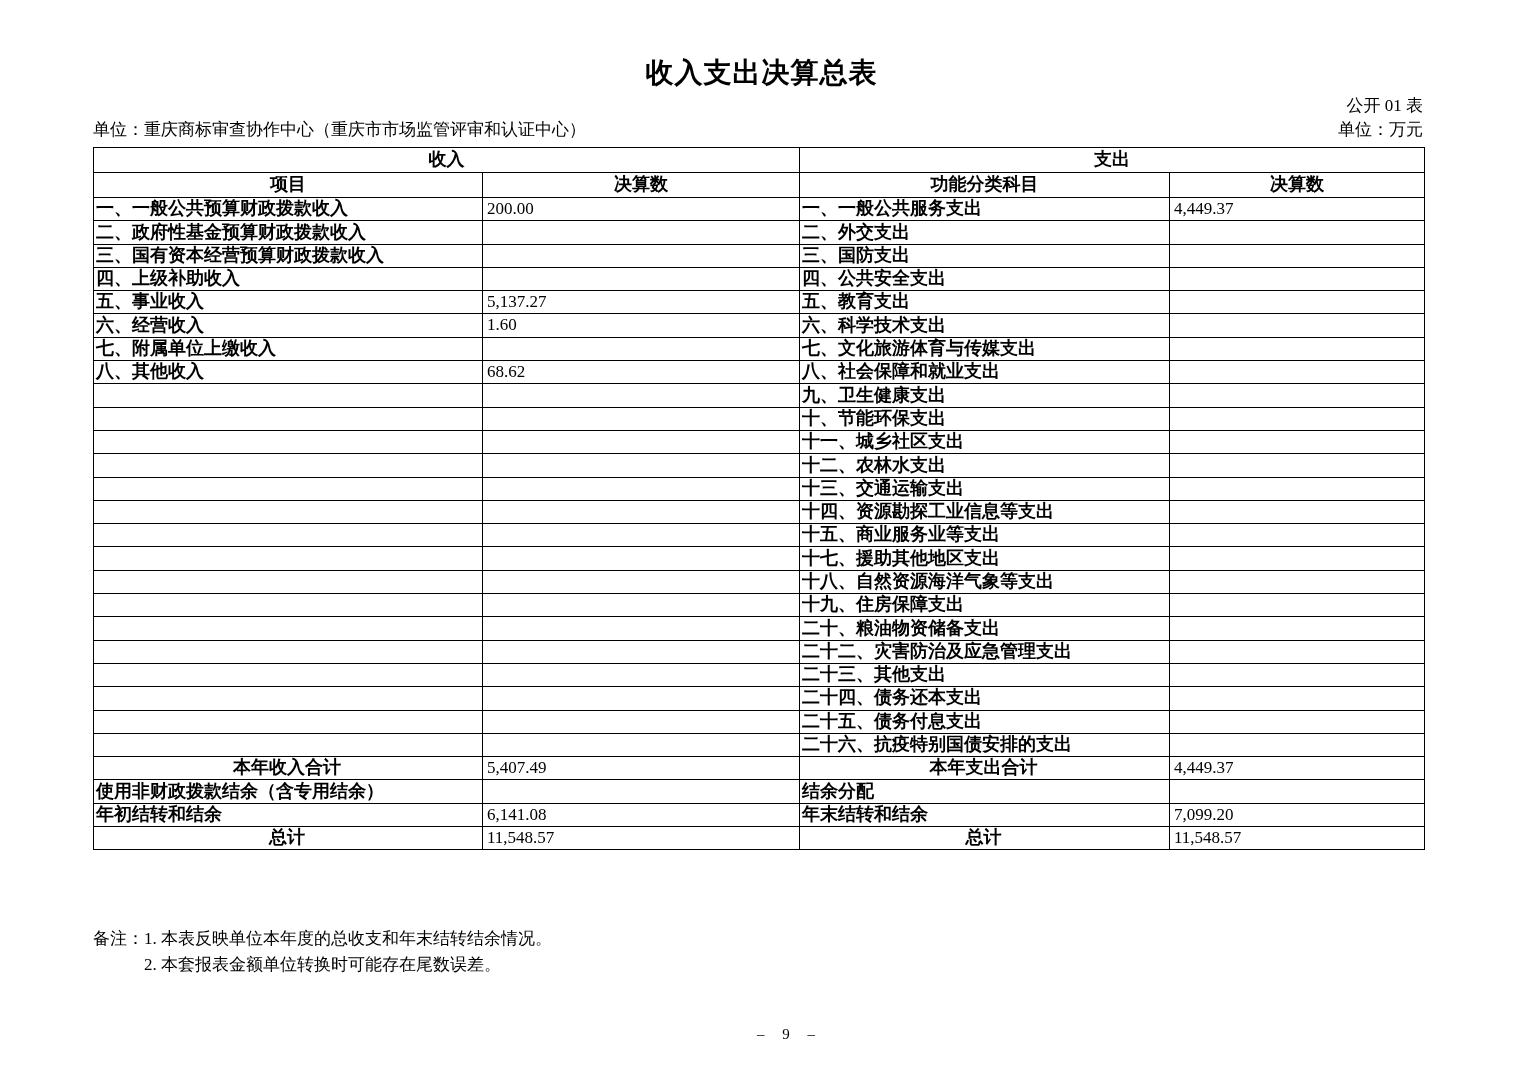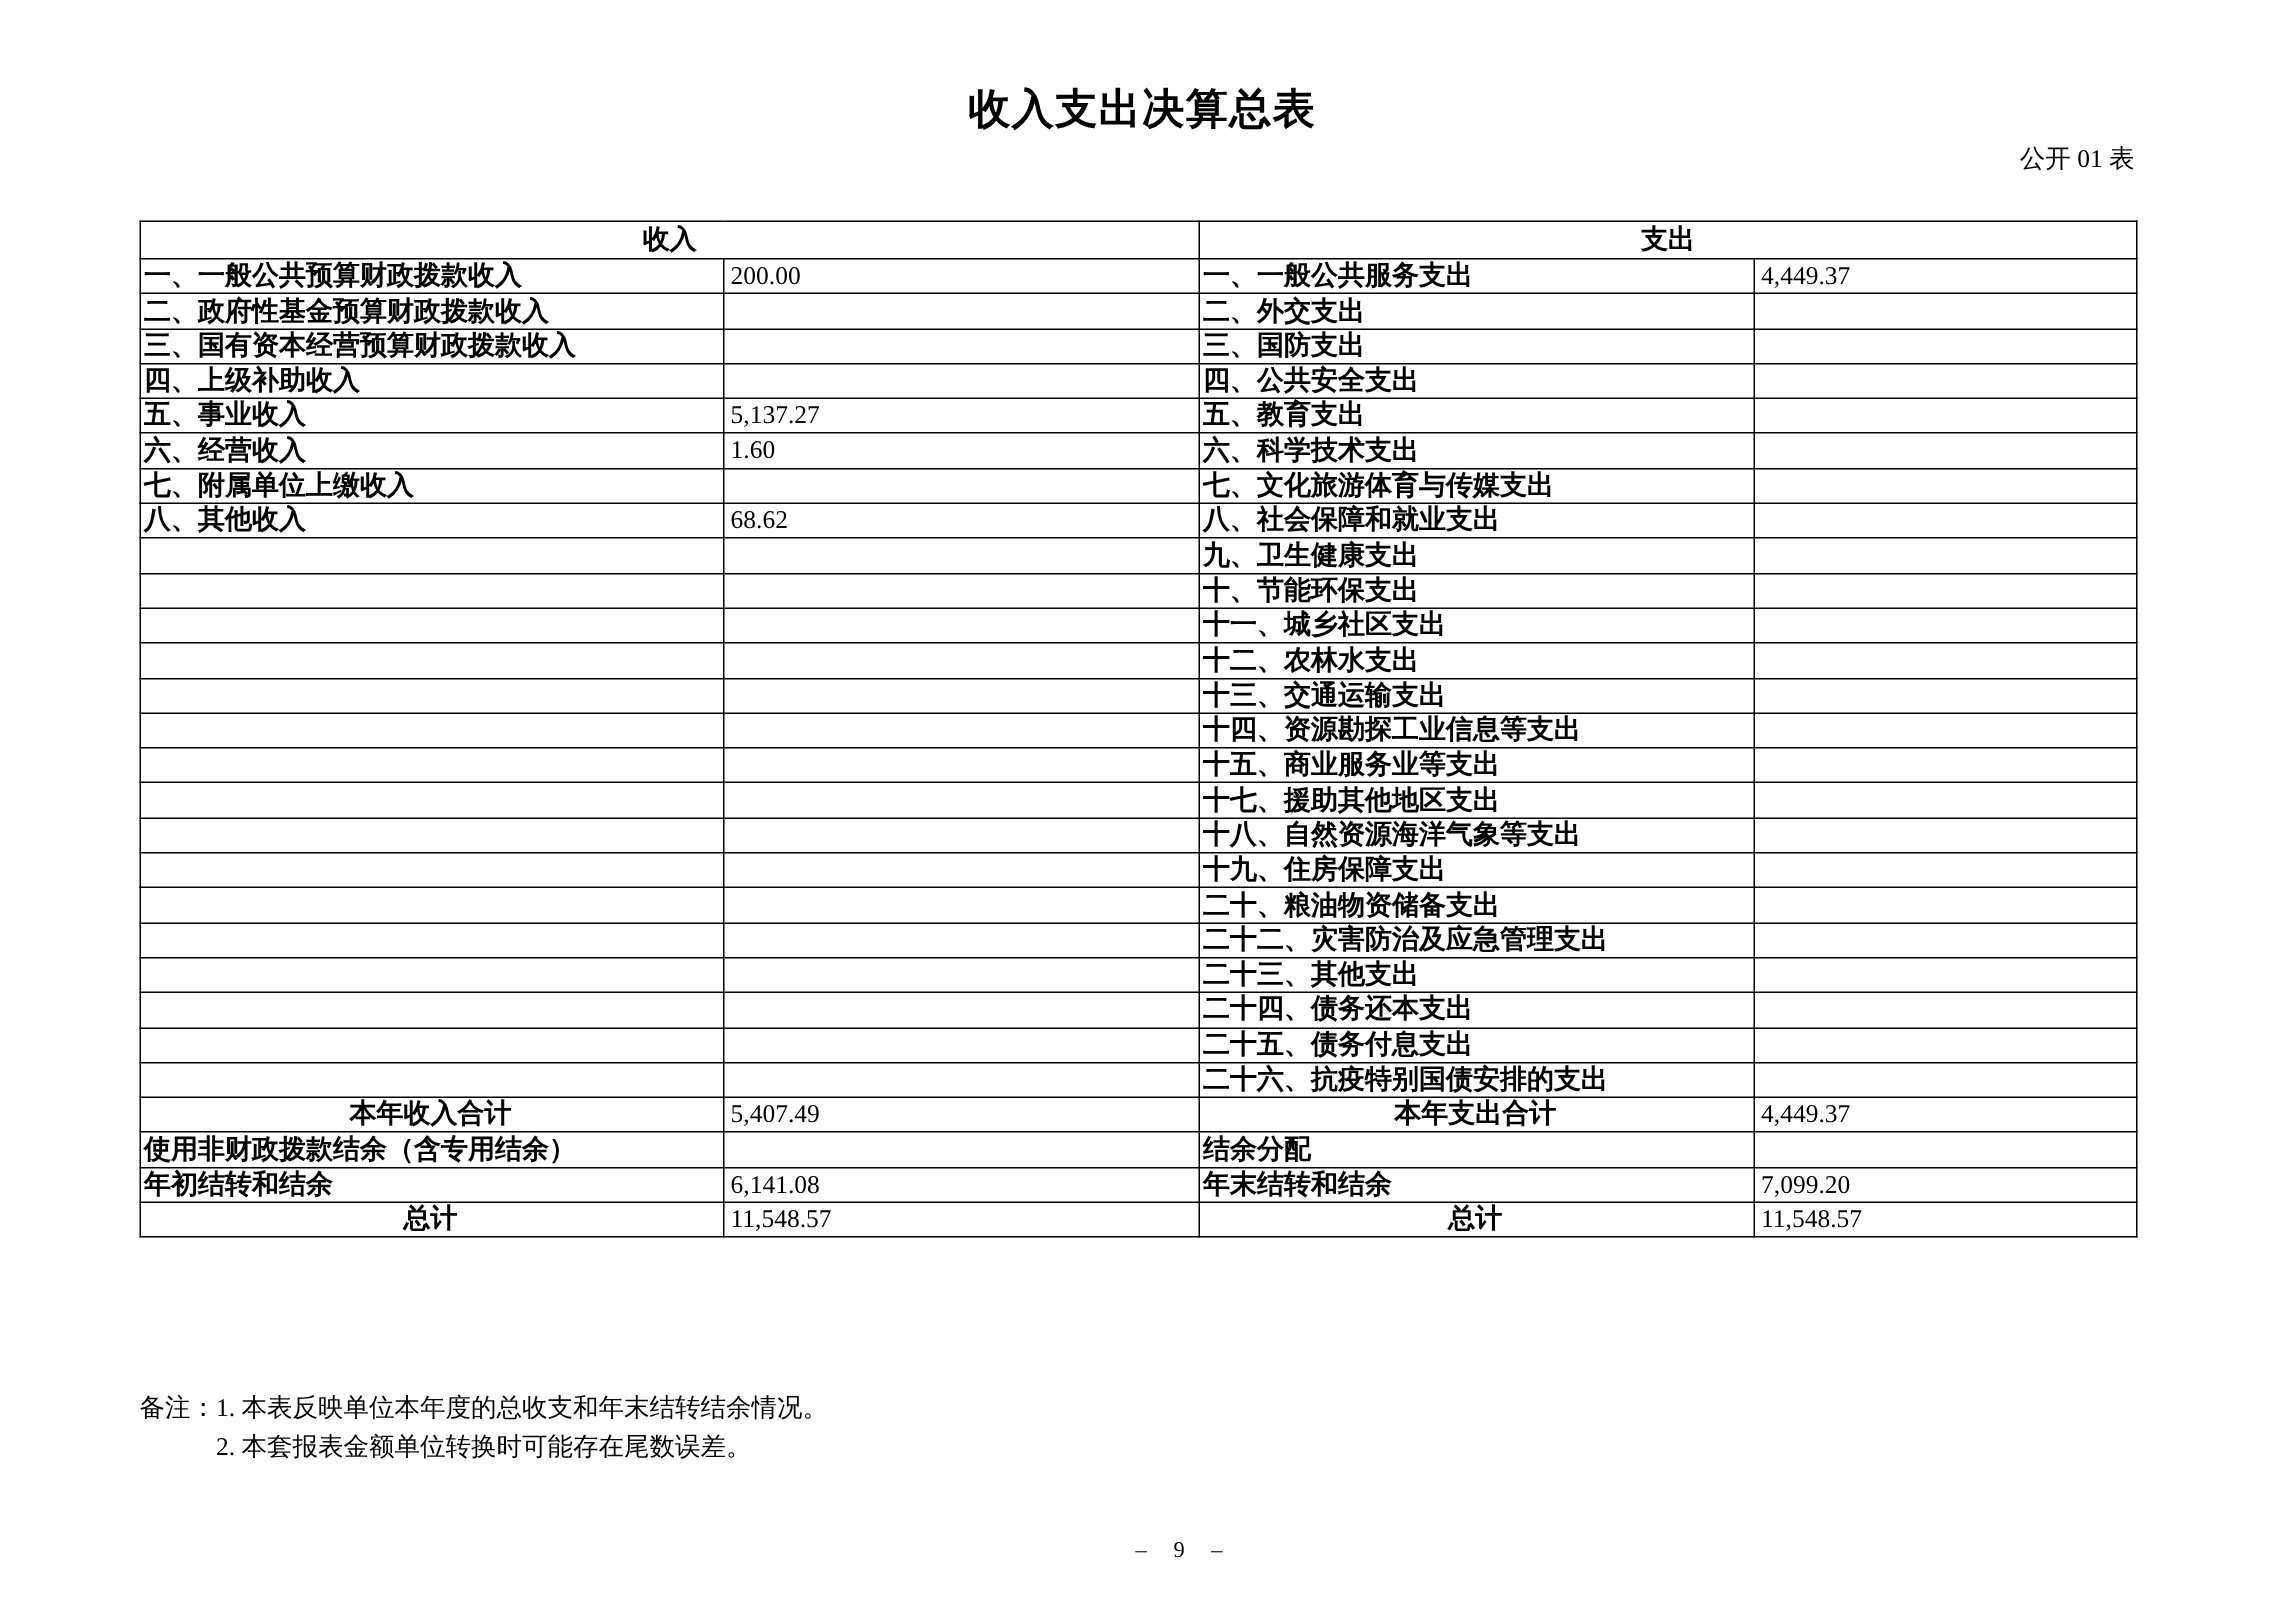--- a/index.html
+++ b/index.html
@@ -82,33 +82,43 @@
 </style>
 </head>
 <body>
 
 <div class="page">
 
   <h1 class="title">收入支出决算总表</h1>
 
   <div class="doc-label">公开 01 表</div>
 
+  <div class="unit-row">
+    <span>单位：重庆商标审查协作中心（重庆市市场监管评审和认证中心）</span>
+    <span>单位：万元</span>
+  </div>
 
   <table class="main-table">
     <colgroup>
       <col style="width:389px">
       <col style="width:317px">
       <col style="width:370px">
       <col style="width:255px">
     </colgroup>
     <thead>
       <tr>
         <th colspan="2">收入</th>
         <th colspan="2">支出</th>
       </tr>
+      <tr>
+        <th>项目</th>
+        <th>决算数</th>
+        <th>功能分类科目</th>
+        <th>决算数</th>
+      </tr>
     </thead>
     <tbody id="table-body">
         <tr>
           <td class="item-cell">一、一般公共预算财政拨款收入</td>
           <td class="value-cell">200.00</td>
           <td class="item-cell">一、一般公共服务支出</td>
           <td class="value-cell">4,449.37</td>
         </tr>
         <tr>
           <td class="item-cell">二、政府性基金预算财政拨款收入</td>

